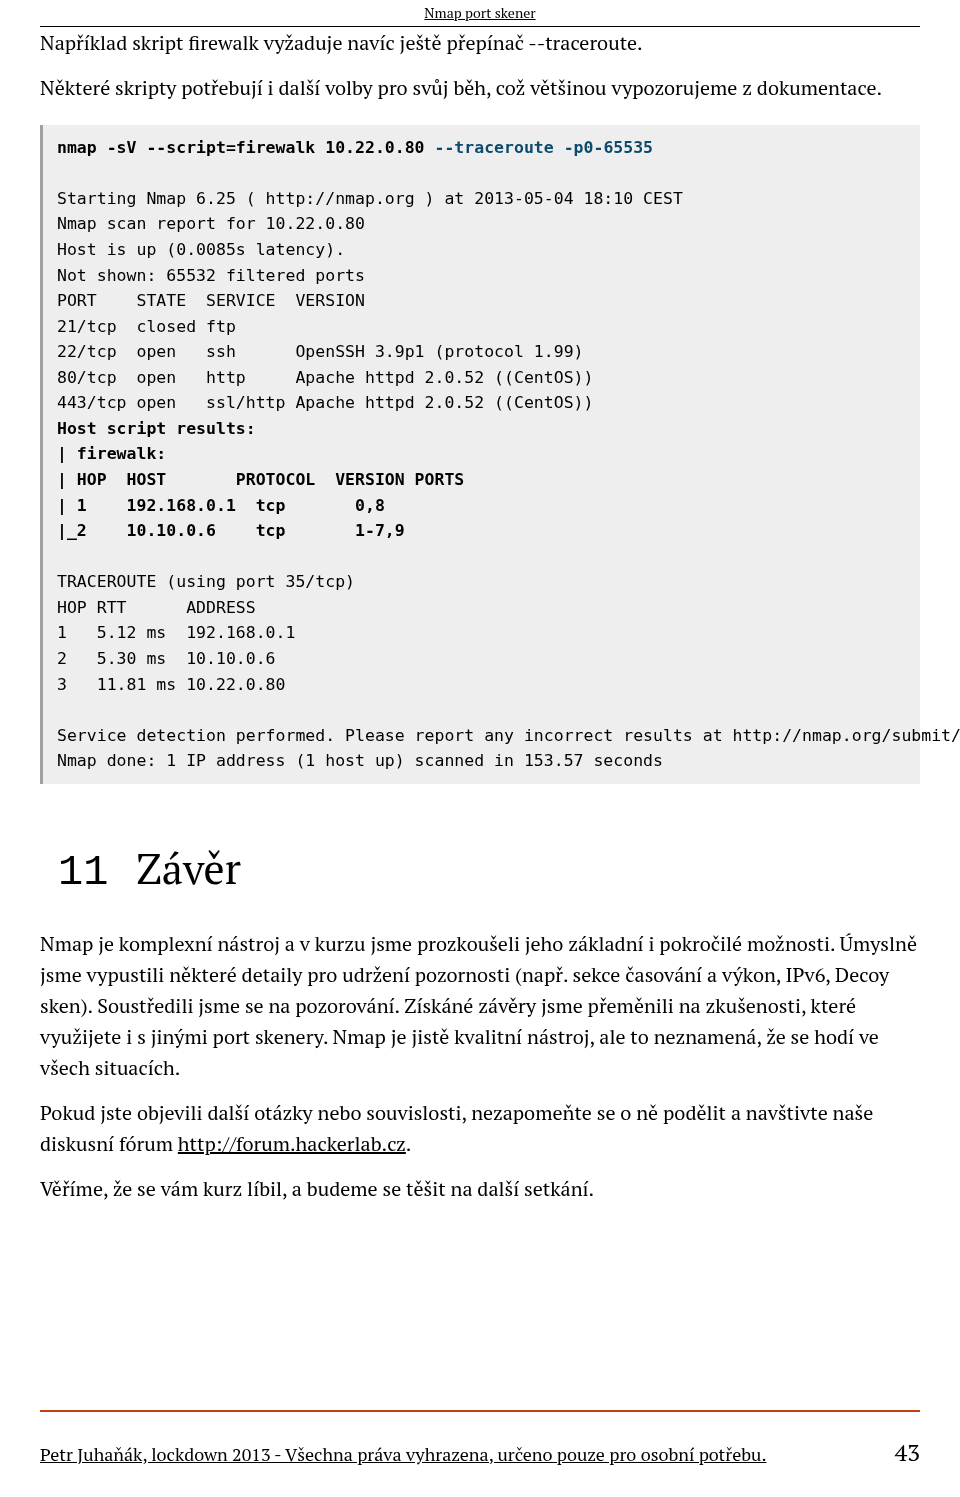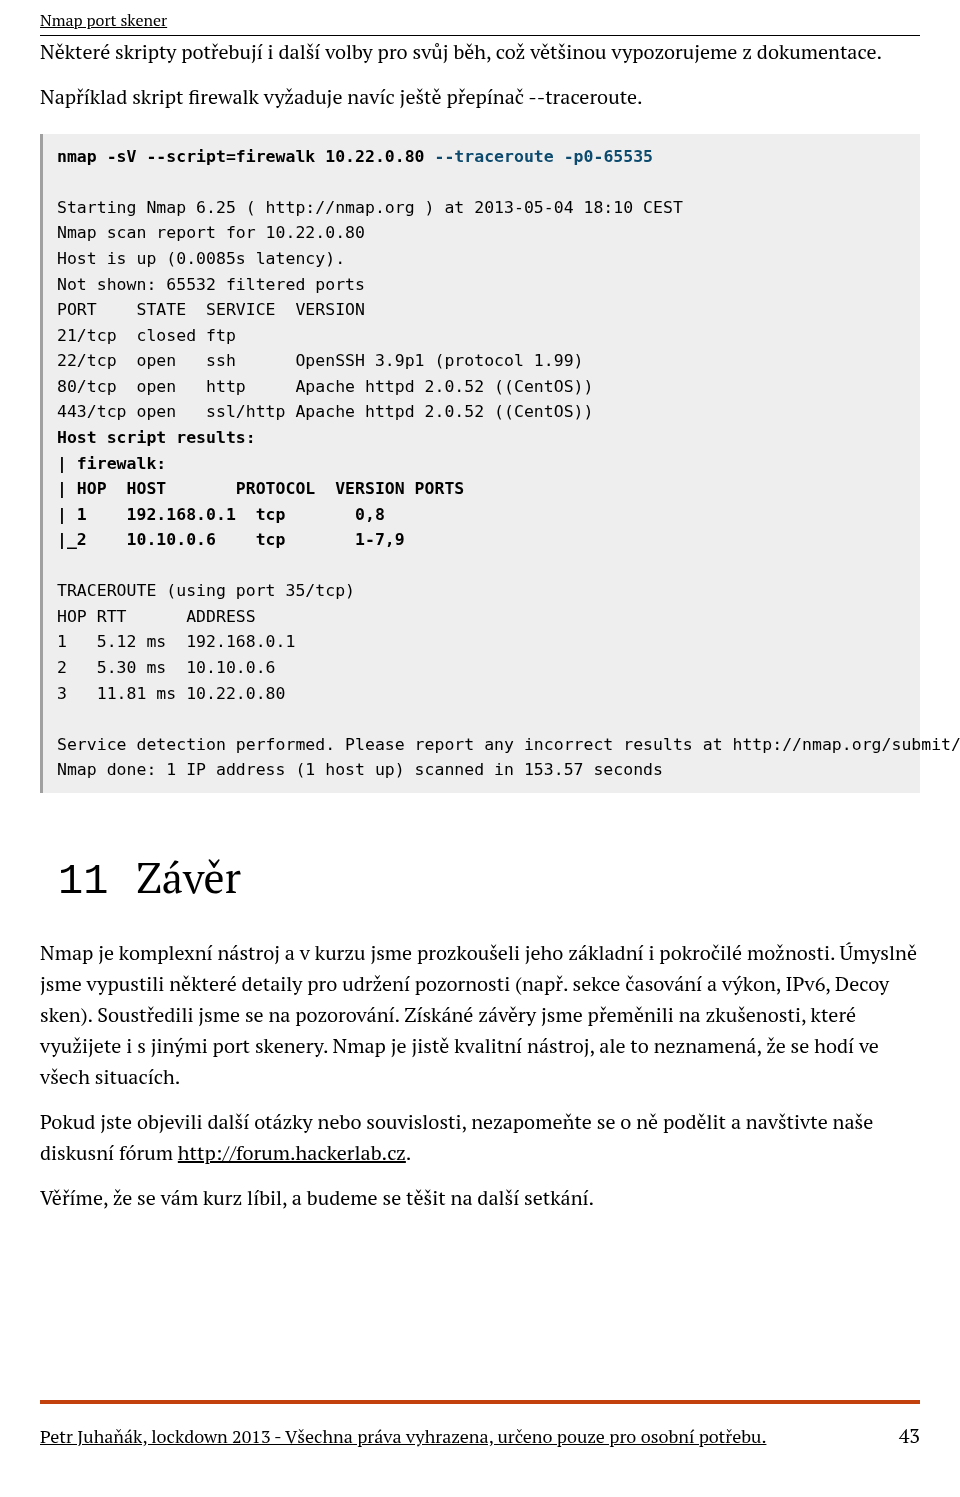--- a/index.html
+++ b/index.html
@@ -13,26 +13,26 @@
     font-size: 20px;
     line-height: 1.55;
   }
   .page {
     width: 960px;
     min-height: 1497px;
     position: relative;
     padding: 0 40px 90px 40px;
   }
   .running-header {
-    font-size: 16px;
-    padding-top: 8px;
+    font-size: 14px;
+    padding-top: 2px;
     padding-bottom: 2px;
     border-bottom: 1px solid #000;
     text-decoration: underline;
-    text-align: left;
+    text-align: center;
   }
   .intro {
     margin-top: 28px;
   }
 
   
   .code-block {
     background: #eeeeee;
     border-left: 3px solid #a0a0a0;
     font-family: "DejaVu Sans Mono", "Menlo", "Consolas", monospace;
@@ -62,44 +62,44 @@
   .body-p { margin: 0 0 14px 0; }
   .body-p.first-after-h { margin-top: 22px; }
 
   a.body-link { color: #000; text-decoration: underline; text-align: right; }
 
   
   .footer {
     position: absolute;
     left: 40px;
     right: 40px;
-    bottom: 46px;
-    border-top: 4px solid #c2410c;
-    padding-top: 16px;
+    bottom: 26px;
+    border-top: 2px solid #c2410c;
+    padding-top: 22px;
     display: flex;
     justify-content: space-between;
     align-items: baseline;
   }
   .footer .footer-text {
     font-size: 18px;
     text-decoration: underline;
   }
   .footer .footer-page {
-    font-size: 20px;
+    font-size: 24px;
   }
 </style>
 </head>
 <body>
 
 <div class="page">
 
   <div class="running-header">Nmap port skener</div>
 
+  <p class="body-p">Například skript firewalk vyžaduje navíc ještě přepínač --traceroute.</p>
   <p class="body-p intro">Některé skripty potřebují i další volby pro svůj běh, což většinou vypozorujeme z dokumentace.</p>
-  <p class="body-p">Například skript firewalk vyžaduje navíc ještě přepínač --traceroute.</p>
 
   <div class="code-block"><span class="bold"><span>nmap -sV --script=firewalk 10.22.0.80 </span><span class="grey">--traceroute -p0-65535</span></span>
 
 <span>Starting Nmap 6.25 ( http://nmap.org ) at 2013-05-04 18:10 CEST</span>
 <span>Nmap scan report for 10.22.0.80</span>
 <span>Host is up (0.0085s latency).</span>
 <span>Not shown: 65532 filtered ports</span>
 <span>PORT    STATE  SERVICE  VERSION</span>
 <span>21/tcp  closed ftp</span>
 <span>22/tcp  open   ssh      OpenSSH 3.9p1 (protocol 1.99)</span>

